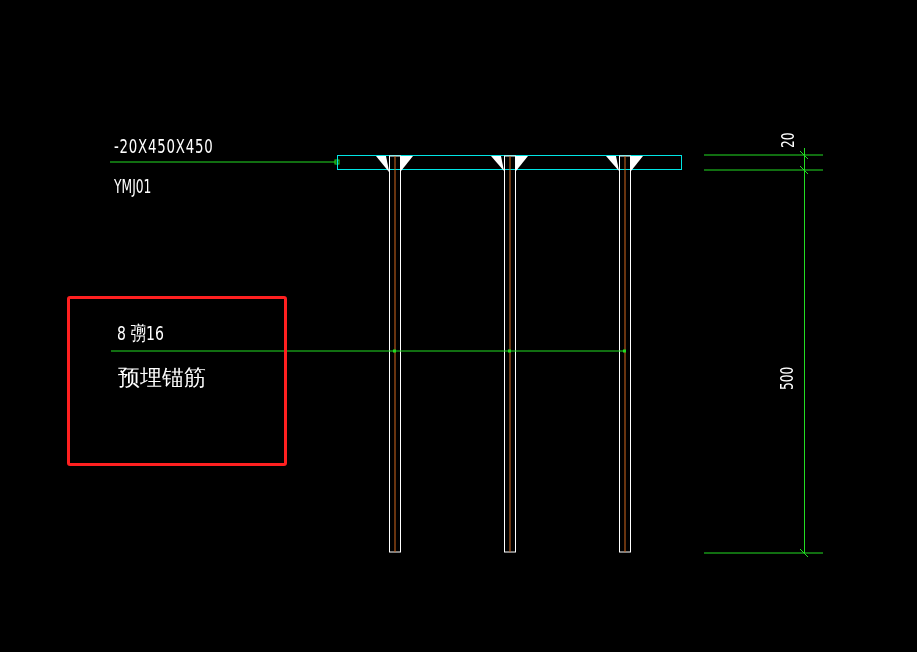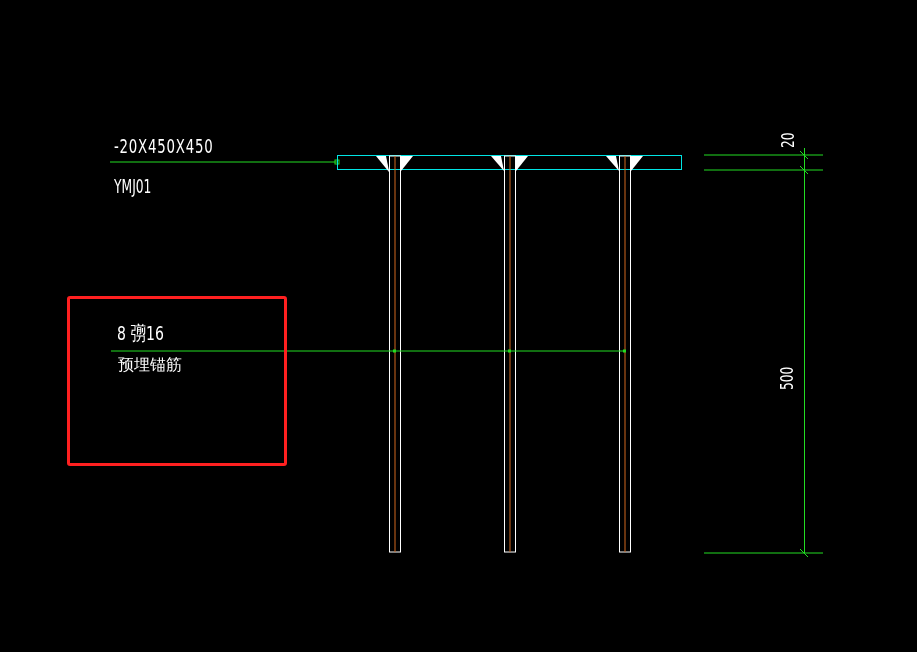--- a/index.html
+++ b/index.html
@@ -2,21 +2,21 @@
 <html><head>
 <meta charset="utf-8">
 <style>
   html,body{margin:0;padding:0;background:#000;}
   body{width:917px;height:652px;overflow:hidden;position:relative;font-family:"DejaVu Sans Mono",monospace;}
   #canvas{position:absolute;left:0;top:0;}
   .lbl{position:absolute;color:#fff;font-family:"DejaVu Sans Condensed","DejaVu Sans",sans-serif;white-space:nowrap;}
   .t1{left:114px;top:135px;font-size:19px;transform:scaleX(0.78);transform-origin:left top;letter-spacing:1px;}
   .t2{left:114px;top:175px;font-size:19px;transform:scaleX(0.72);transform-origin:left top;}
   .t3{left:117px;top:320px;font-size:20px;transform:scaleX(0.78);transform-origin:left top;}
-  .t4{left:118px;top:355px;font-size:16px;}
+  .t4{left:118px;top:363px;font-size:22px;}
   .dim{position:absolute;color:#fff;font-size:17px;transform:rotate(-90deg);transform-origin:left top;transform:rotate(-90deg) scaleX(0.8);}
   .d20{left:778px;top:148px;}
   .d500{left:777px;top:390px;}
   .sel{position:absolute;left:67px;top:296px;width:214px;height:164px;border:3px solid #ff2020;border-radius:3px;box-sizing:content-box;}
 </style>
 </head>
 <body>
 
 <svg id="canvas" width="917" height="652">
 

